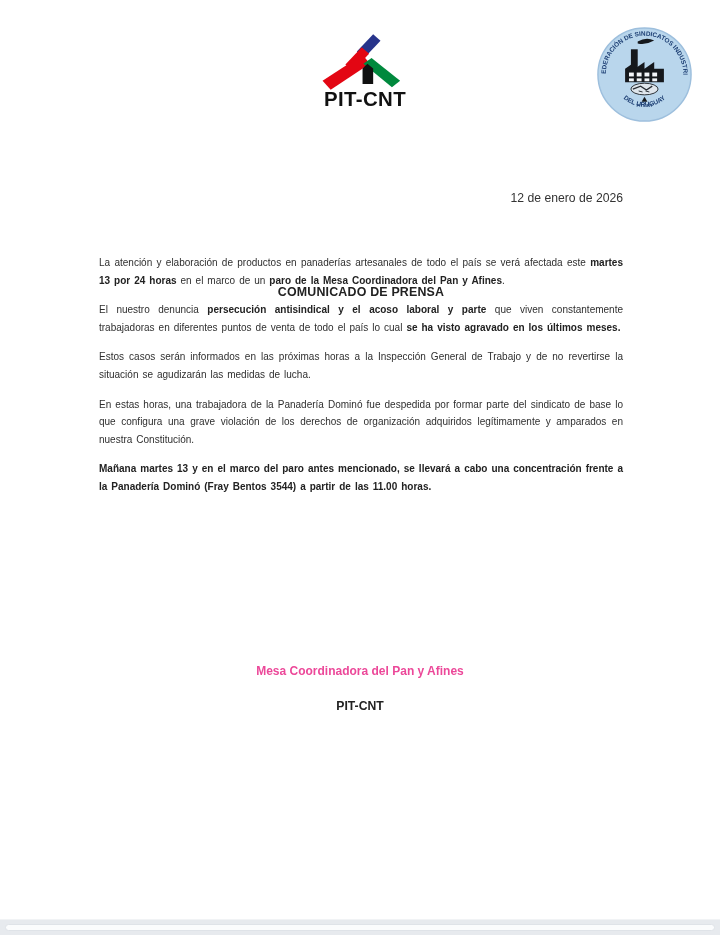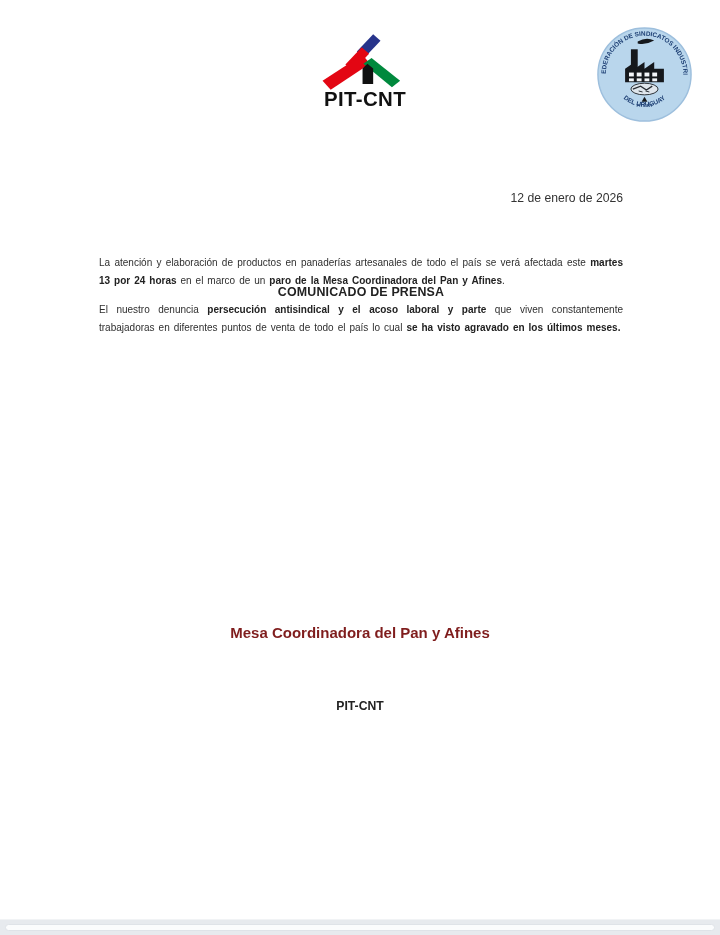--- a/index.html
+++ b/index.html
@@ -34,22 +34,22 @@
   }
   .doc-body p{
     margin:0 0 12px 0;
     text-align:justify;
     line-height:17.6px;
     word-spacing:1.2px;
   }
   .doc-body .b{font-weight:bold;color:#222;}
 
   .sig-line1{
-    position:absolute;top:624px;left:0;right:0;
-    text-align:center;font-weight:bold;font-size:15px;color:#7f1d1d;
+    position:absolute;top:664px;left:0;right:0;
+    text-align:center;font-weight:bold;font-size:12px;color:#ec4899;
   }
   .sig-line2{
     position:absolute;top:699px;left:0;right:0;
     text-align:center;font-weight:bold;font-size:12.2px;color:#222;
   }
 
   
   .bottom-bar{
     position:absolute;left:0;right:0;bottom:0;height:15px;
     background:#e7eaee;border-top:1px solid #f1f3f5;
@@ -116,20 +116,23 @@
     </svg>
   </div>
 
   <div class="date-line">12 de enero de 2026</div>
 
   <div class="doc-title">COMUNICADO DE PRENSA</div>
 
   <div class="doc-body">
       <p><span>La atención y elaboración de productos en panaderías artesanales de todo el país se verá afectada este </span><span class="b">martes 13 por 24 horas</span><span> en el marco de un </span><span class="b">paro de la Mesa Coordinadora del Pan y Afines</span><span>.</span></p>
       <p><span>El nuestro denuncia </span><span class="b">persecución antisindical y el acoso laboral y parte</span><span> que viven constantemente trabajadoras en diferentes puntos de venta de todo el país lo cual </span><span class="b">se ha visto agravado en los últimos meses.</span></p>
+      <p><span>Estos casos serán informados en las próximas horas a la Inspección General de Trabajo y de no revertirse la situación se agudizarán las medidas de lucha.</span></p>
+      <p><span>En estas horas, una trabajadora de la Panadería Dominó fue despedida por formar parte del sindicato de base lo que configura una grave violación de los derechos de organización adquiridos legítimamente y amparados en nuestra Constitución.</span></p>
+      <p><span class="b">Mañana martes 13 y en el marco del paro antes mencionado, se llevará a cabo una concentración frente a la Panadería Dominó (Fray Bentos 3544) a partir de las 11.00 horas.</span></p>
     </div>
 
   <div class="sig-line1">Mesa Coordinadora del Pan y Afines</div>
   <div class="sig-line2">PIT-CNT</div>
 
   <div class="bottom-bar">
     <div class="scroll-thumb"></div>
   </div>
 
 </div>

